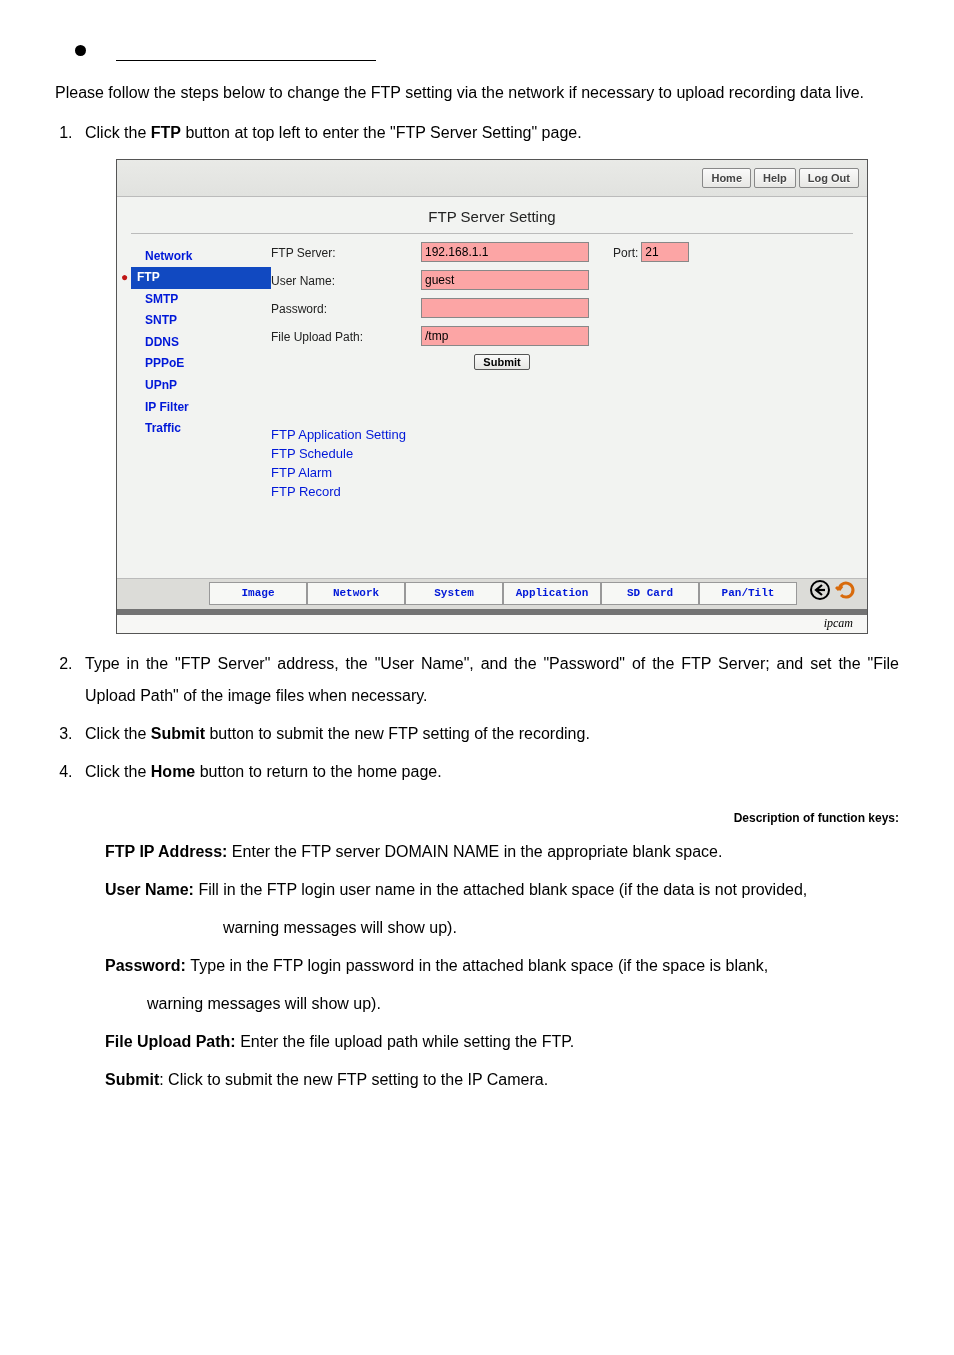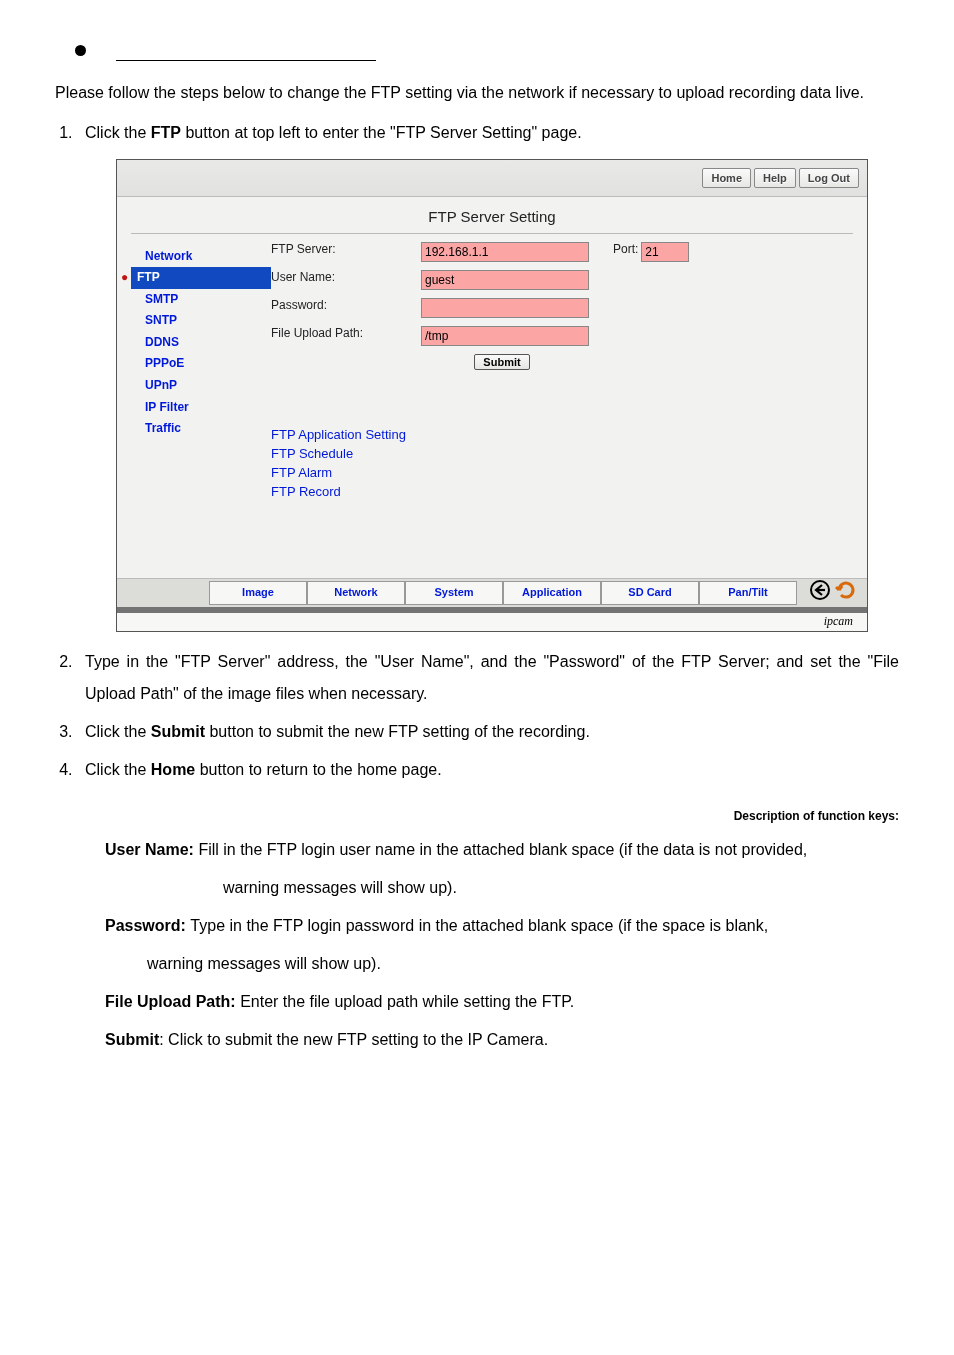--- a/index.html
+++ b/index.html
@@ -112,21 +112,21 @@
     left: -10px;
   }
   .ss-form {
     flex: 1;
     font-size: 12px;
     color: #222;
     font-weight: normal;
   }
   .frow {
     display: flex;
-    align-items: flex-start;
+    align-items: flex-end;
     margin-bottom: 8px;
   }
   .flabel {
     width: 150px;
   }
   .finput {
     width: 160px;
     height: 18px;
     border: 1px solid #888;
     background: #fca5a5;
@@ -149,20 +149,22 @@
     margin-top: 56px;
     font-size: 13px;
     font-weight: normal;
     color: #0018d8;
   }
   .links div { padding: 1px 0; }
   .ss-footerbar {
     background: #dcdcd8;
     border-top: 1px solid #bbb;
     display: flex;
+    align-items: center;
+    font-family: Liberation Mono, monospace;
   }
   .ss-footer-spacer {
     flex: 0 0 92px;
   }
   .ss-tab {
     font-size: 11px;
     font-weight: bold;
     color: #0018d8;
     border: 1px solid #999;
     background: #f7f8f5;
@@ -309,19 +311,20 @@
     <span>Click the </span><span class="bold">Submit</span><span> button to submit the new FTP setting of the recording.</span>
   </li>
   <li>
     <span>Click the </span><span class="bold">Home</span><span> button to return to the home page.</span>
   </li>
 </ol>
 
 <h4 class="desc">Description of function keys:</h4>
 
 <div class="key-list">
+  <p><span class="bold">FTP IP Address: </span><span>Enter the FTP server DOMAIN NAME in the appropriate blank space.</span></p>
   <p><span class="bold">User Name: </span><span>Fill in the FTP login user name in the attached blank space (if the data is not provided,</span></p>
   <p class="indent2"><span>warning messages will show up).</span></p>
   <p><span class="bold">Password: </span><span>Type in the FTP login password in the attached blank space (if the space is blank,</span></p>
   <p class="indent3"><span>warning messages will show up).</span></p>
   <p><span class="bold">File Upload Path: </span><span>Enter the file upload path while setting the FTP.</span></p>
   <p><span class="bold">Submit</span><span>: Click to submit the new FTP setting to the IP Camera.</span></p>
 </div>
 
 </body></html>

